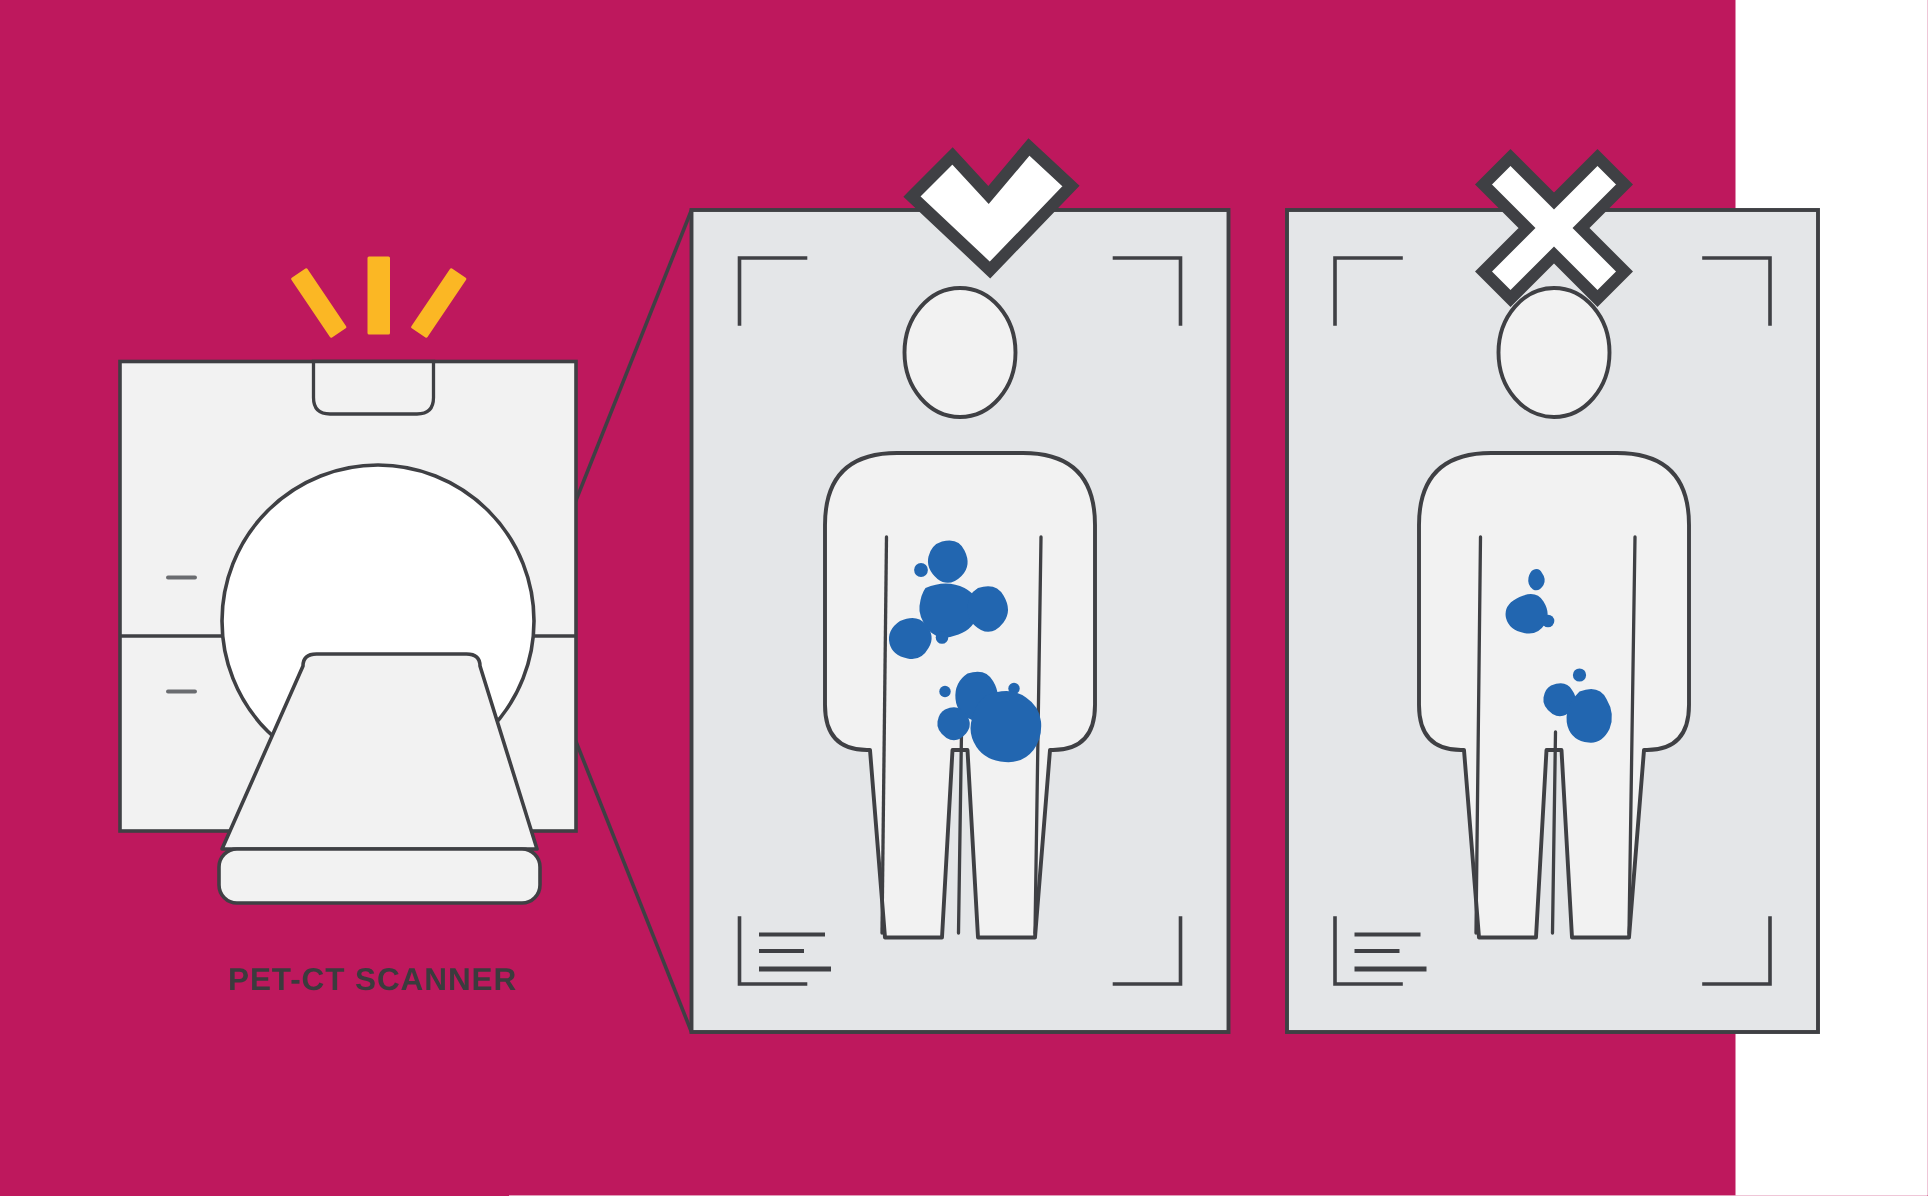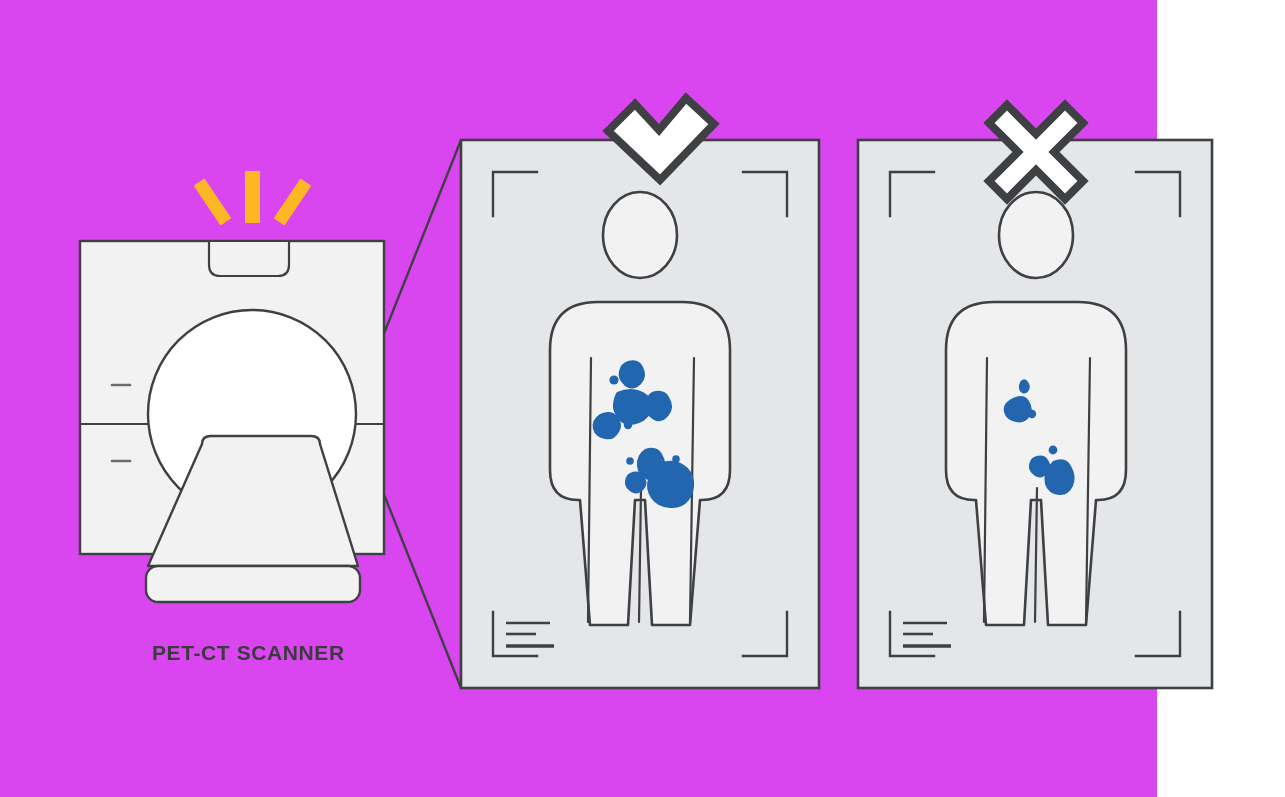--- a/index.html
+++ b/index.html
@@ -11,21 +11,21 @@
   body {
     font-family: "Liberation Sans", sans-serif;
     width: 1285px;
     height: 797px;
     overflow: hidden;
   }
   #stage {
     position: relative;
     width: 1157px;
     height: 797px;
-    background: #d946ef;
+    background: #be185d;
   }
   #stage svg {
     display: block;
   }
   .scanner-label {
     font-family: "Liberation Sans", sans-serif;
     font-weight: bold;
     font-size: 21px;
     letter-spacing: 0.6px;
     fill: #3b3b3d;

